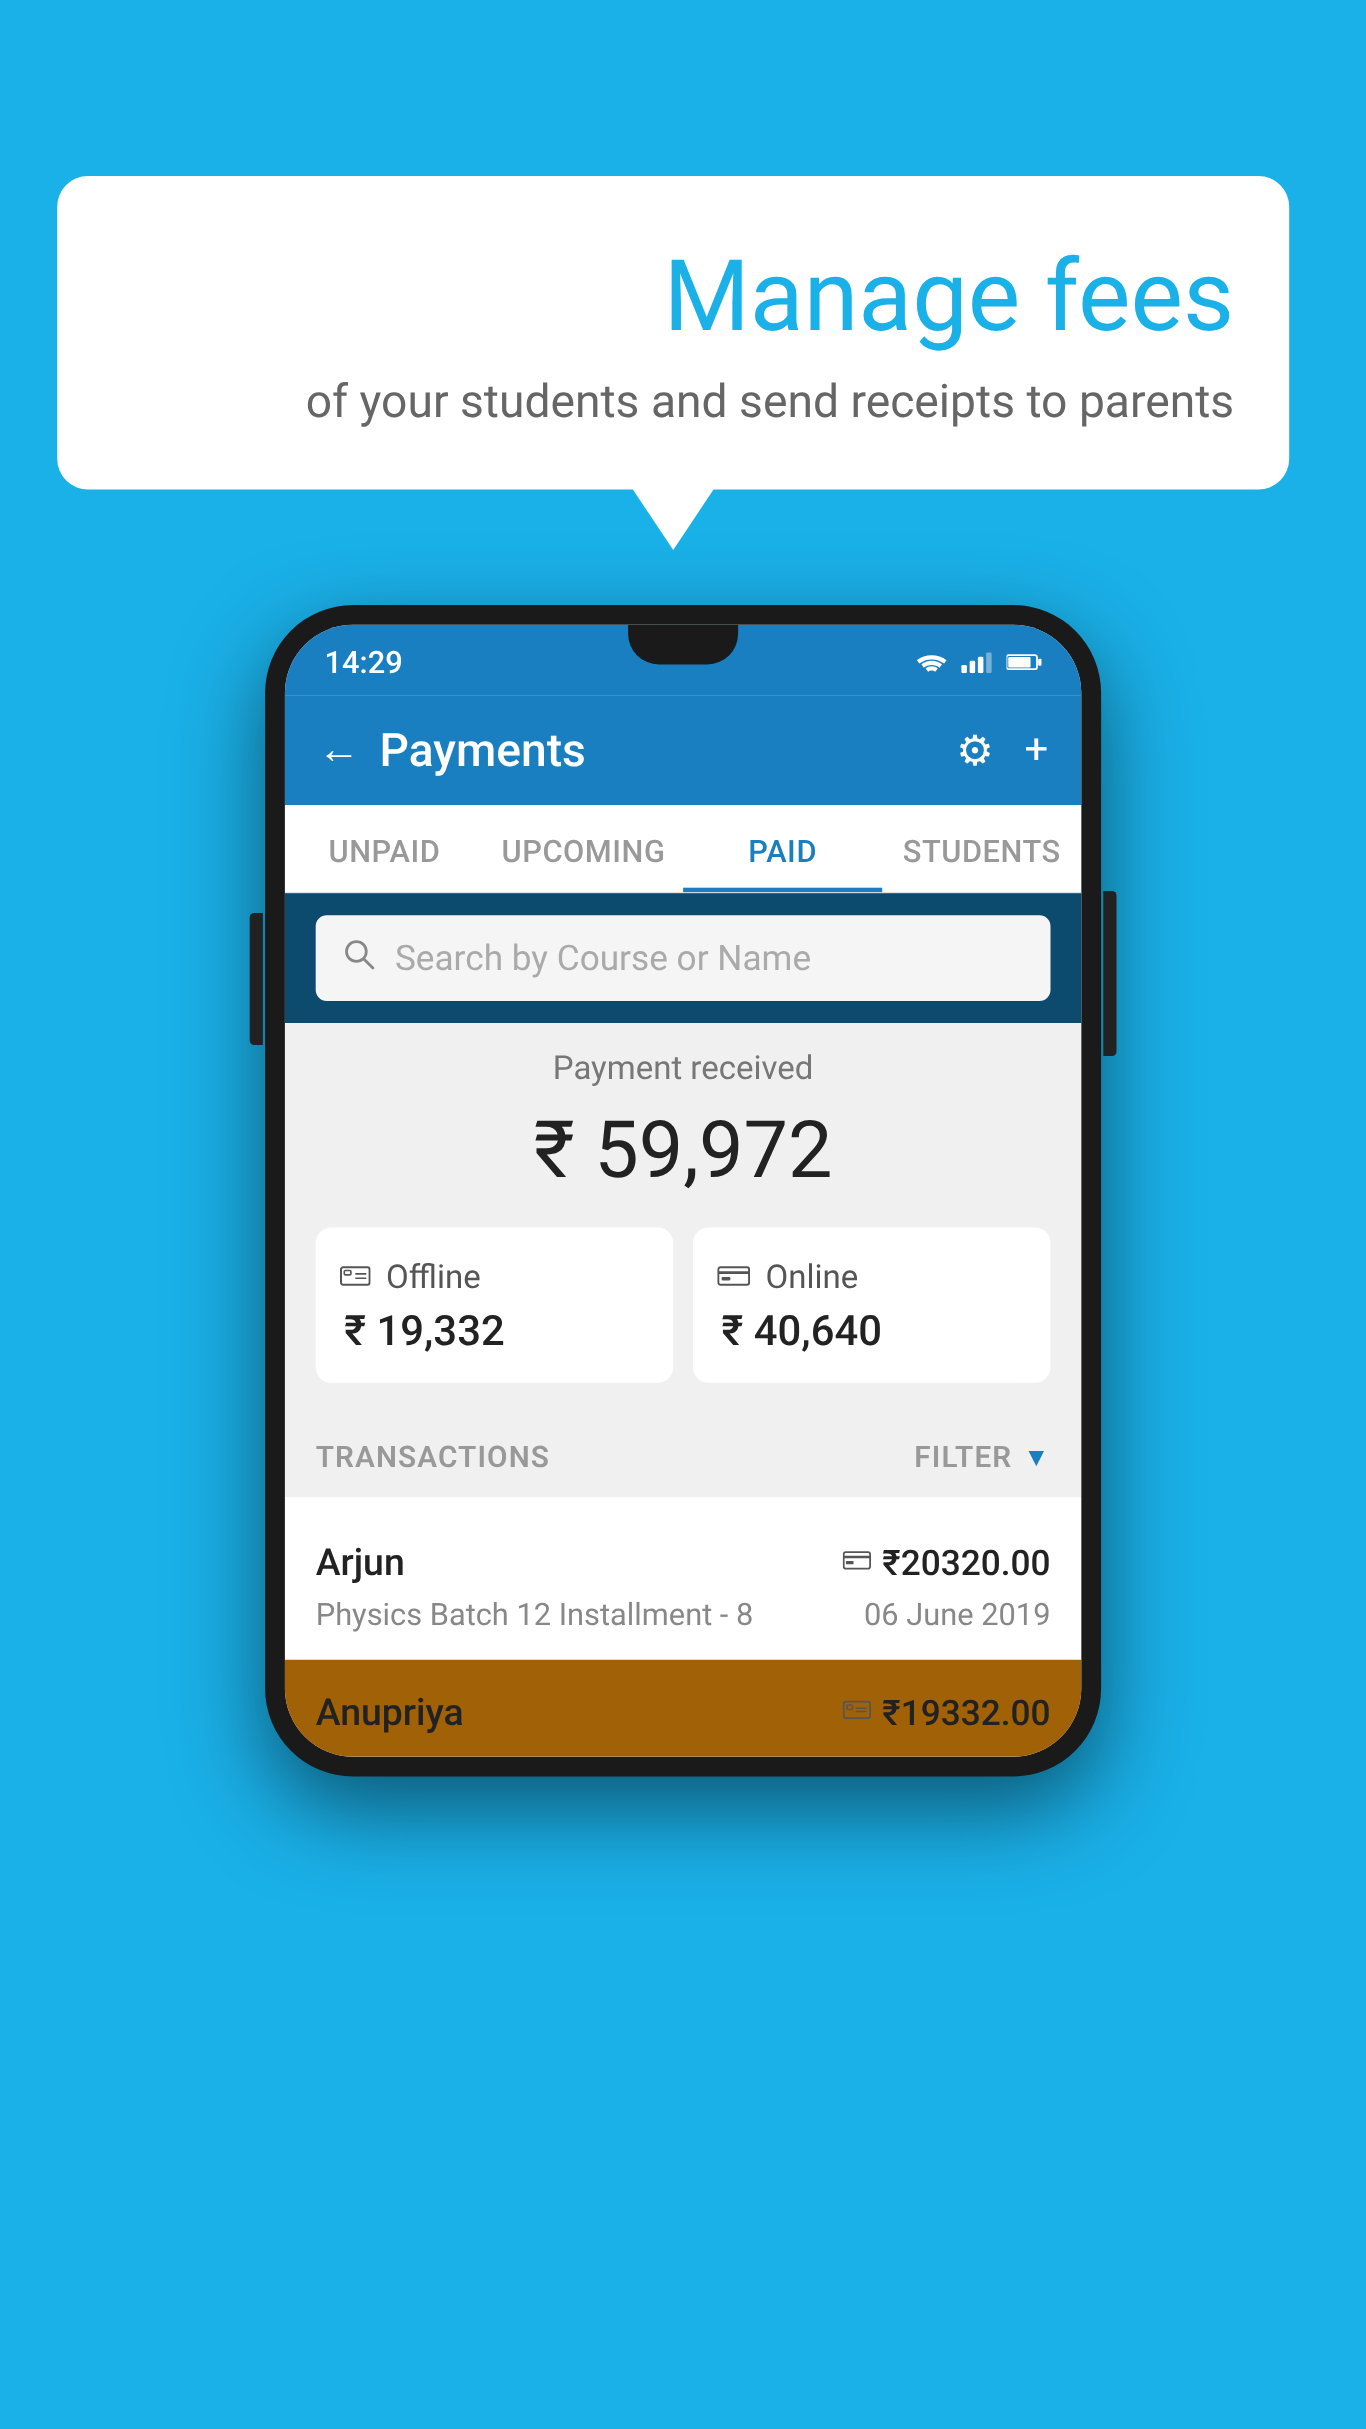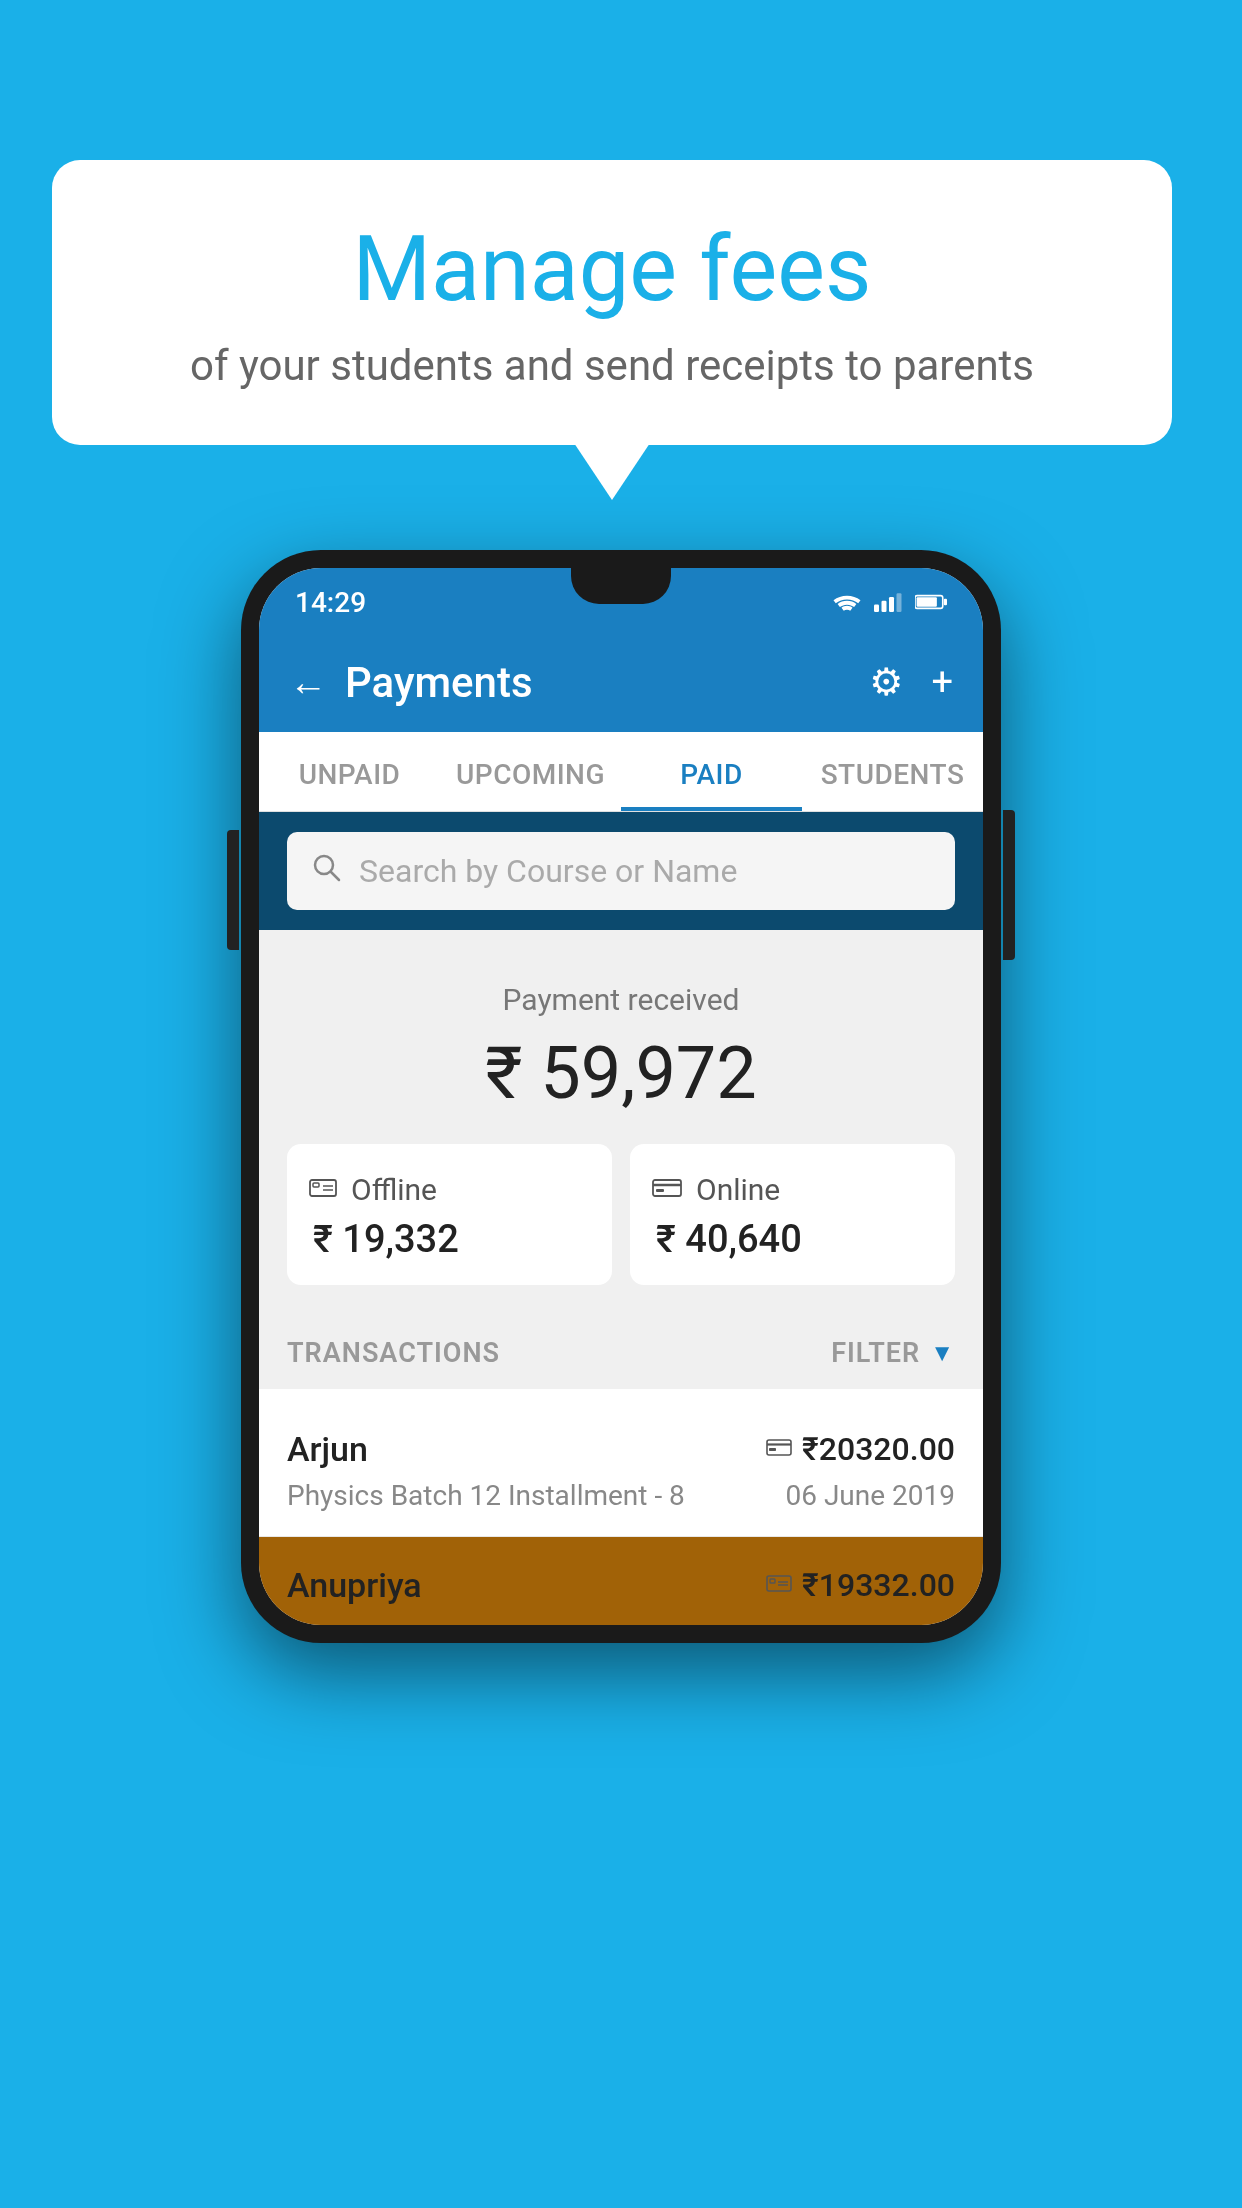--- a/index.html
+++ b/index.html
@@ -15,21 +15,21 @@
 
     
     .speech-bubble {
       position: absolute;
       top: 160px;
       left: 52px;
       right: 70px;
       background: white;
       border-radius: 28px;
       padding: 60px 50px 55px;
-      text-align: center;
+      text-align: right;
     }
     .speech-bubble::after {
       content: '';
       position: absolute;
       bottom: -55px;
       left: 50%;
       transform: translateX(-50%);
       width: 0;
       height: 0;
       border-left: 40px solid transparent;
@@ -230,21 +230,21 @@
     }
 
     .search-placeholder {
       color: #aaa;
       font-size: 32px;
     }
 
     
     .payment-summary {
       background: #f0f0f0;
-      padding: 52px 28px 28px;
+      padding: 24px 28px 28px;
       text-align: center;
     }
 
     .payment-received-label {
       color: #777;
       font-size: 30px;
       margin-bottom: 14px;
     }
 
     .payment-amount {

